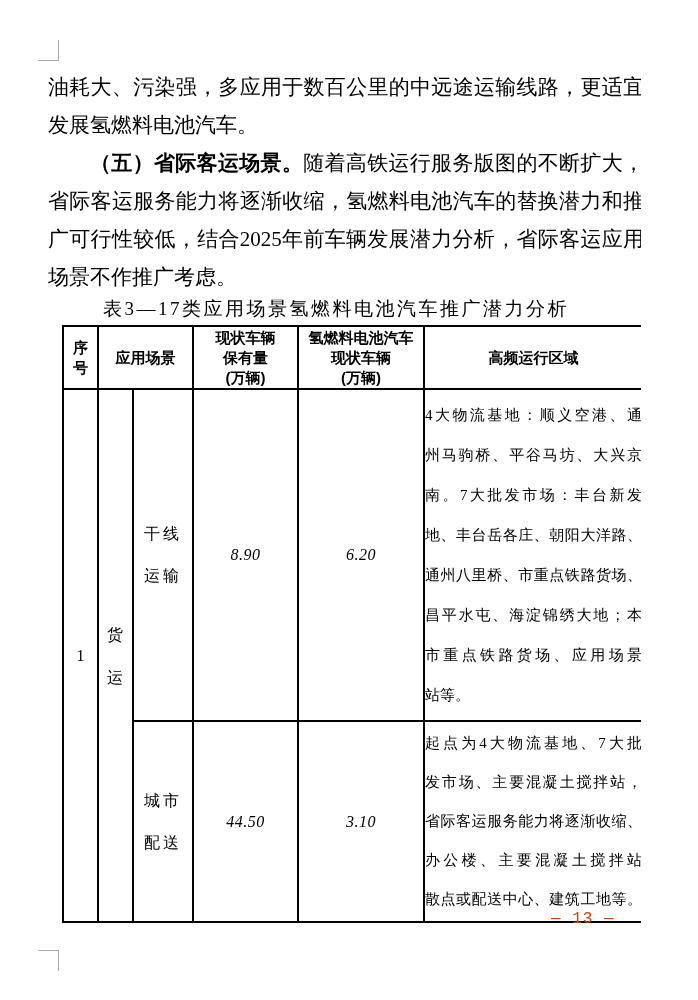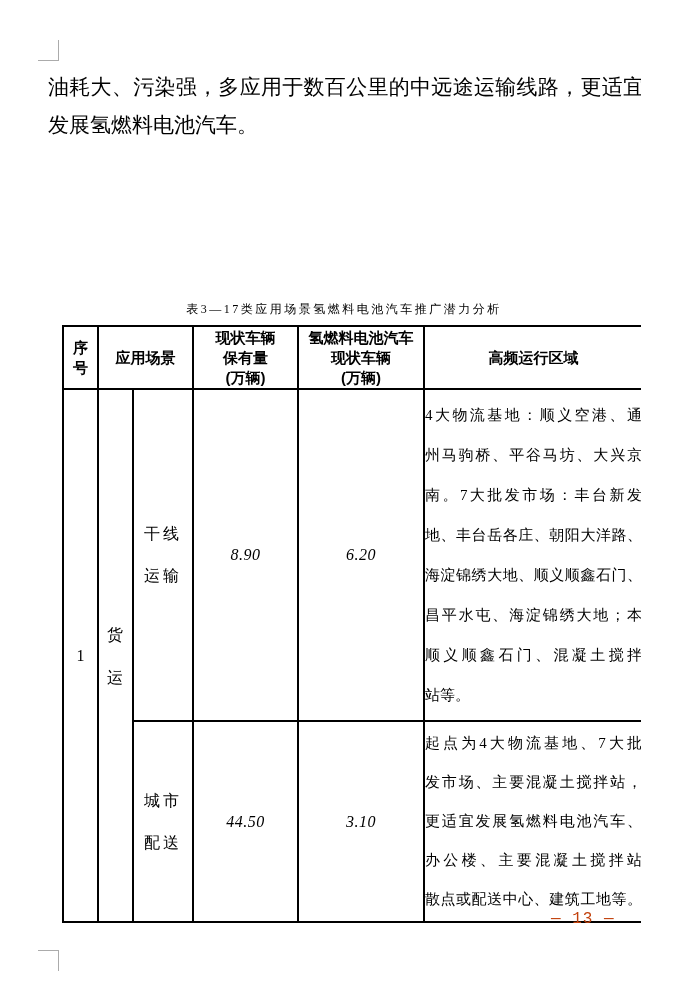--- a/index.html
+++ b/index.html
@@ -28,23 +28,23 @@
     font-size: 21px; line-height: 38px;
     text-align: justify;
   }
   .text-block p { margin: 0; }
   .p-indent { text-indent: 42px; }
   .lead-bold { font-weight: bold; }
 
   
   .table-caption {
     position: absolute;
-    left: 54px; top: 294px; width: 580px; height: 30px;
+    left: 46px; top: 294px; width: 580px; height: 30px;
     line-height: 30px; text-align: center;
-    font-size: 12px; letter-spacing: 2.5px;
+    font-size: 19px; letter-spacing: 2.5px;
   }
 
   
   .doc-table {
     position: absolute;
     left: 62px; top: 325px; width: 580px;
     border-collapse: collapse; table-layout: fixed;
   }
   .doc-table th, .doc-table td {
     border: 2px solid #000;
@@ -92,20 +92,21 @@
 
 <div class="page">
 
   <div class="crop tl"></div>
   <div class="crop tr"></div>
   <div class="crop bl"></div>
   <div class="crop br"></div>
 
   <div class="text-block">
     <p>油耗大、污染强，多应用于数百公里的中远途运输线路，更适宜发展氢燃料电池汽车。</p>
+    <p class="p-indent"><span class="lead-bold">（五）省际客运场景。</span><span>随着高铁运行服务版图的不断扩大，省际客运服务能力将逐渐收缩，氢燃料电池汽车的替换潜力和推广可行性较低，结合2025年前车辆发展潜力分析，省际客运应用场景不作推广考虑。</span></p>
   </div>
 
   <div class="table-caption">表3—17类应用场景氢燃料电池汽车推广潜力分析</div>
 
   <table class="doc-table">
     <colgroup>
       <col class="c1">
         <col class="c2">
         <col class="c3">
         <col class="c4">
@@ -133,35 +134,35 @@
 运</td>
         <td class="cell-scenario">干线
 运输</td>
         <td class="cell-num">8.90</td>
         <td class="cell-num">6.20</td>
         <td class="cell-area">
           <div class="jline">4大物流基地：顺义空港、通</div>
           <div class="jline">州马驹桥、平谷马坊、大兴京</div>
           <div class="jline">南。7大批发市场：丰台新发</div>
           <div class="jline">地、丰台岳各庄、朝阳大洋路、</div>
-          <div class="jline">海淀锦绣大地、顺义顺鑫石门、</div>
+          <div class="jline">通州八里桥、市重点铁路货场、</div>
           <div class="jline">昌平水屯、海淀锦绣大地；本</div>
-          <div class="jline">顺义顺鑫石门、混凝土搅拌</div>
+          <div class="jline">市重点铁路货场、应用场景</div>
           <div class="jline last">站等。</div>
         </td>
       </tr>
       <tr class="row-2">
         <td class="cell-scenario">城市
 配送</td>
         <td class="cell-num">44.50</td>
         <td class="cell-num">3.10</td>
         <td class="cell-area">
           <div class="jline">起点为4大物流基地、7大批</div>
           <div class="jline">发市场、主要混凝土搅拌站，</div>
-          <div class="jline">更适宜发展氢燃料电池汽车、</div>
+          <div class="jline">省际客运服务能力将逐渐收缩、</div>
           <div class="jline">办公楼、主要混凝土搅拌站</div>
           <div class="jline">散点或配送中心、建筑工地等。</div>
         </td>
       </tr>
     </tbody>
   </table>
 
   <div class="page-number">— 13 —</div>
 
 </div>

